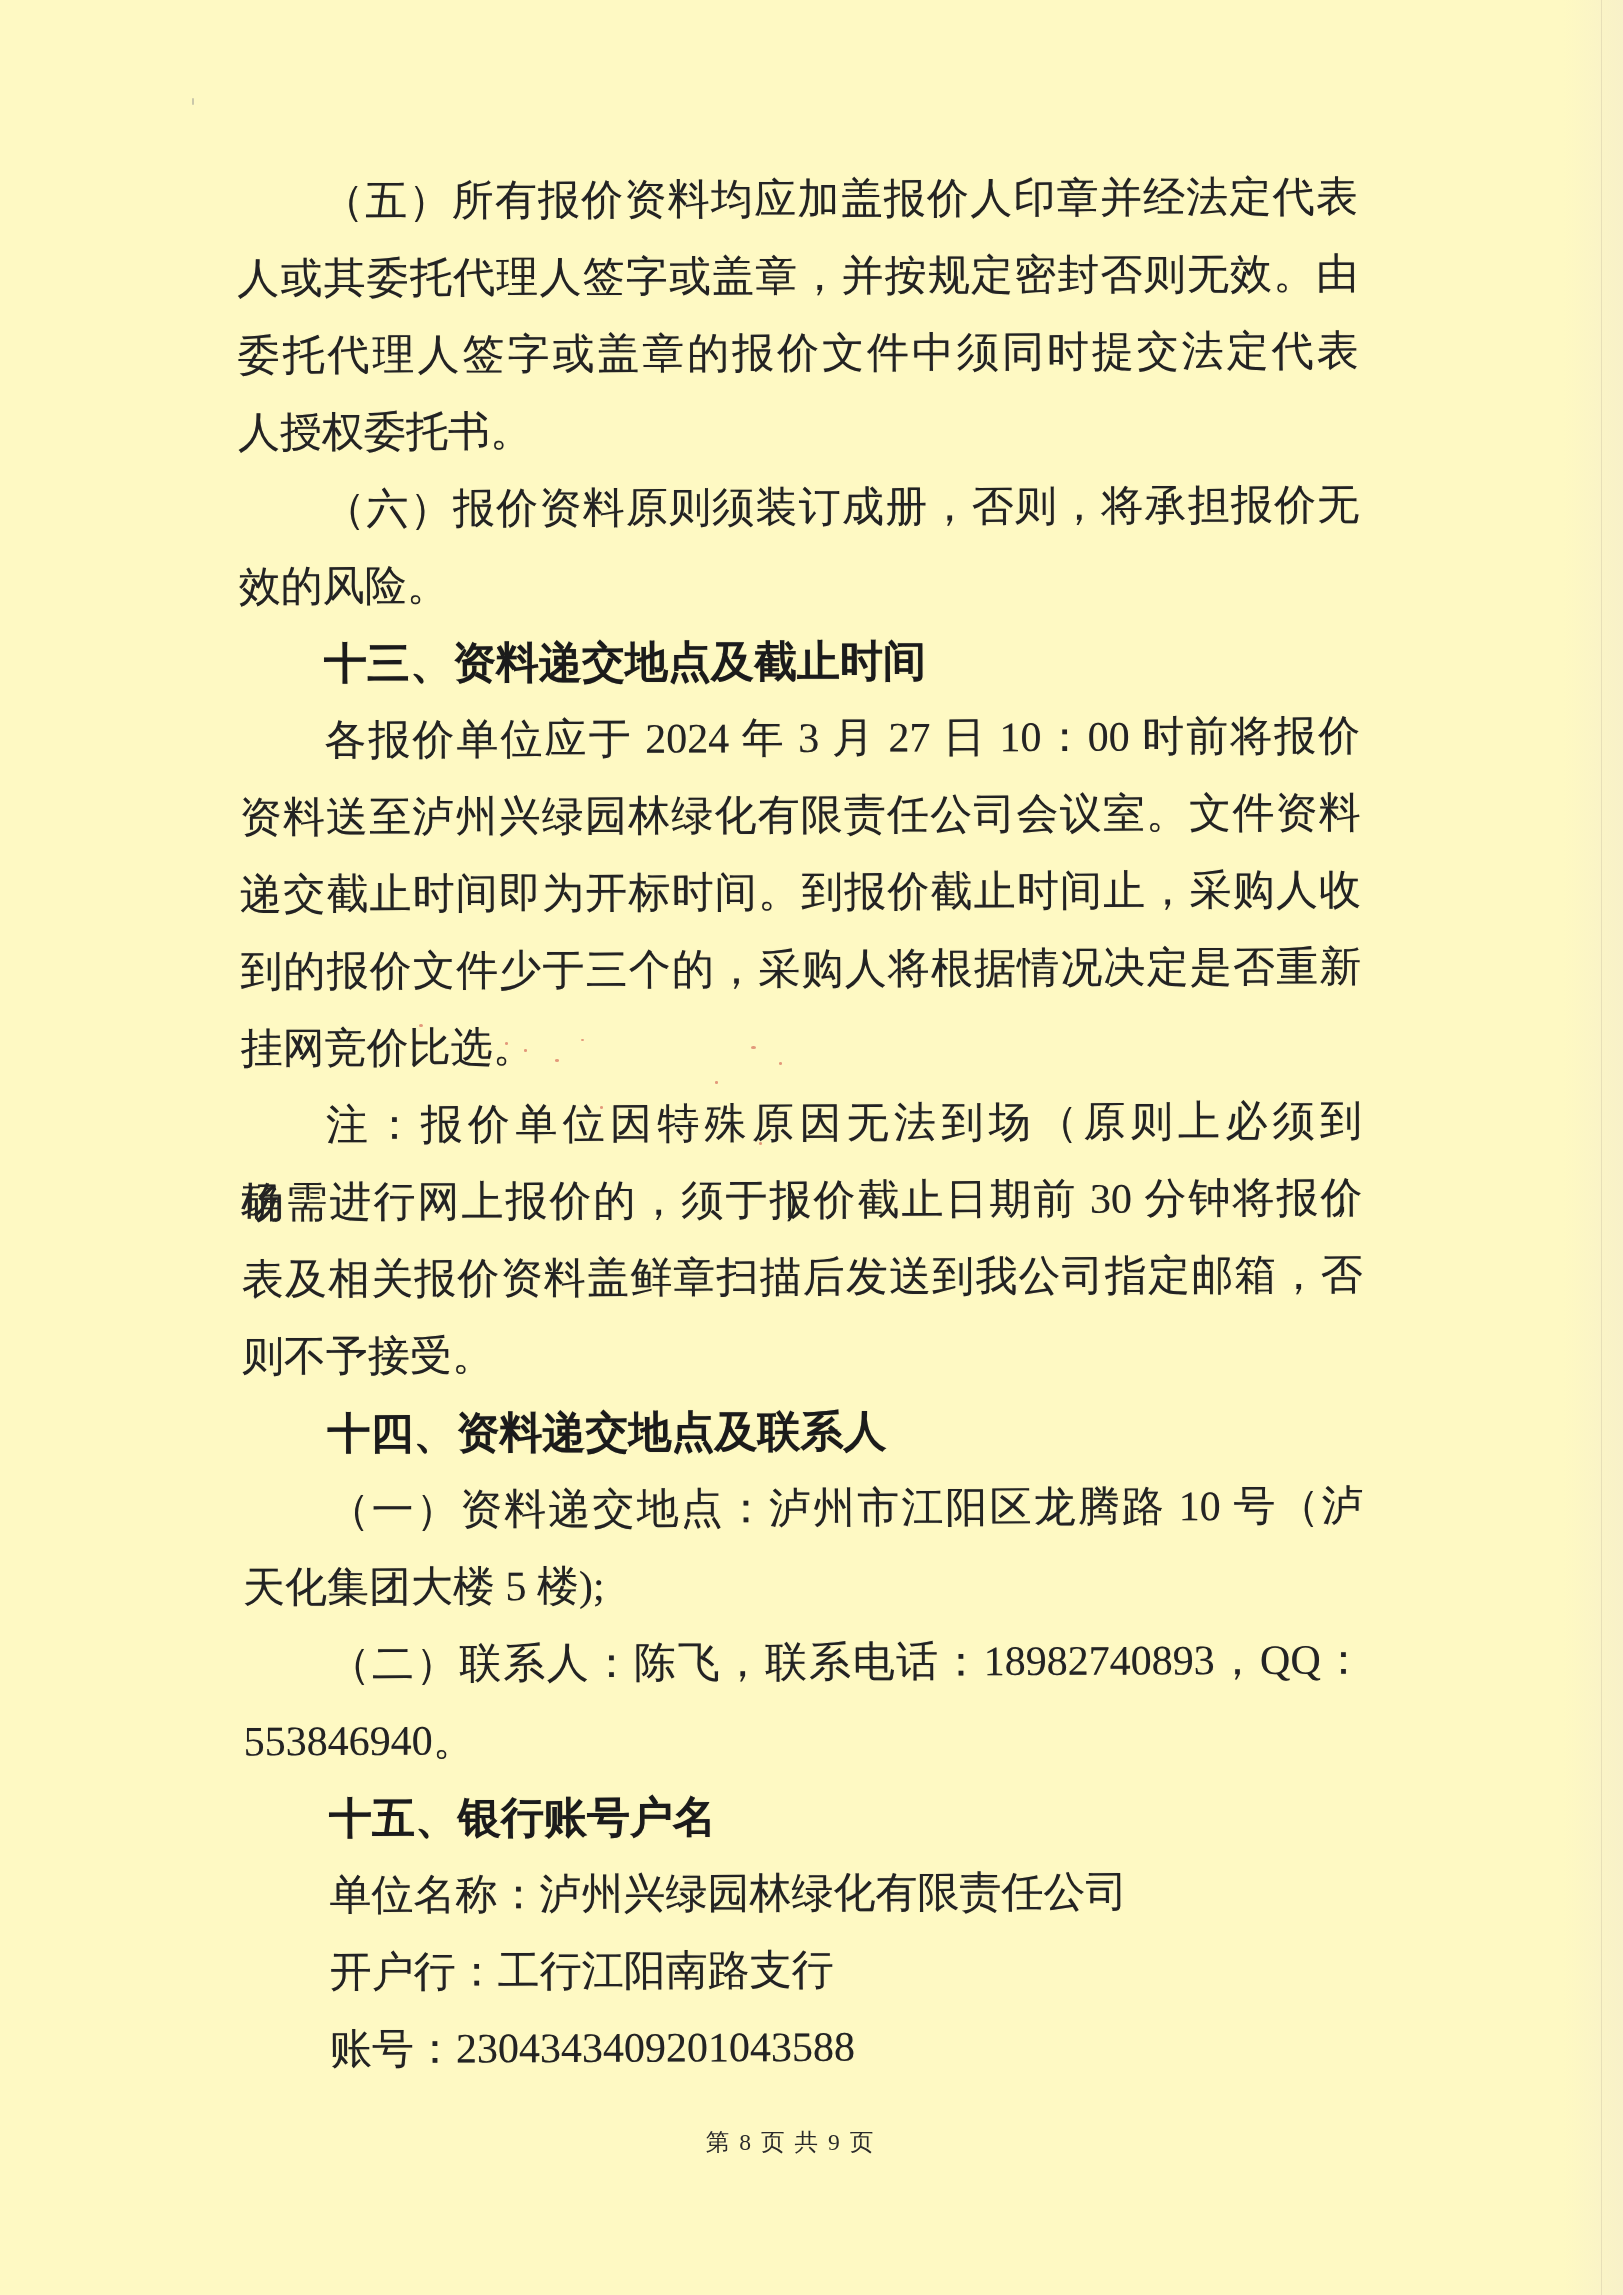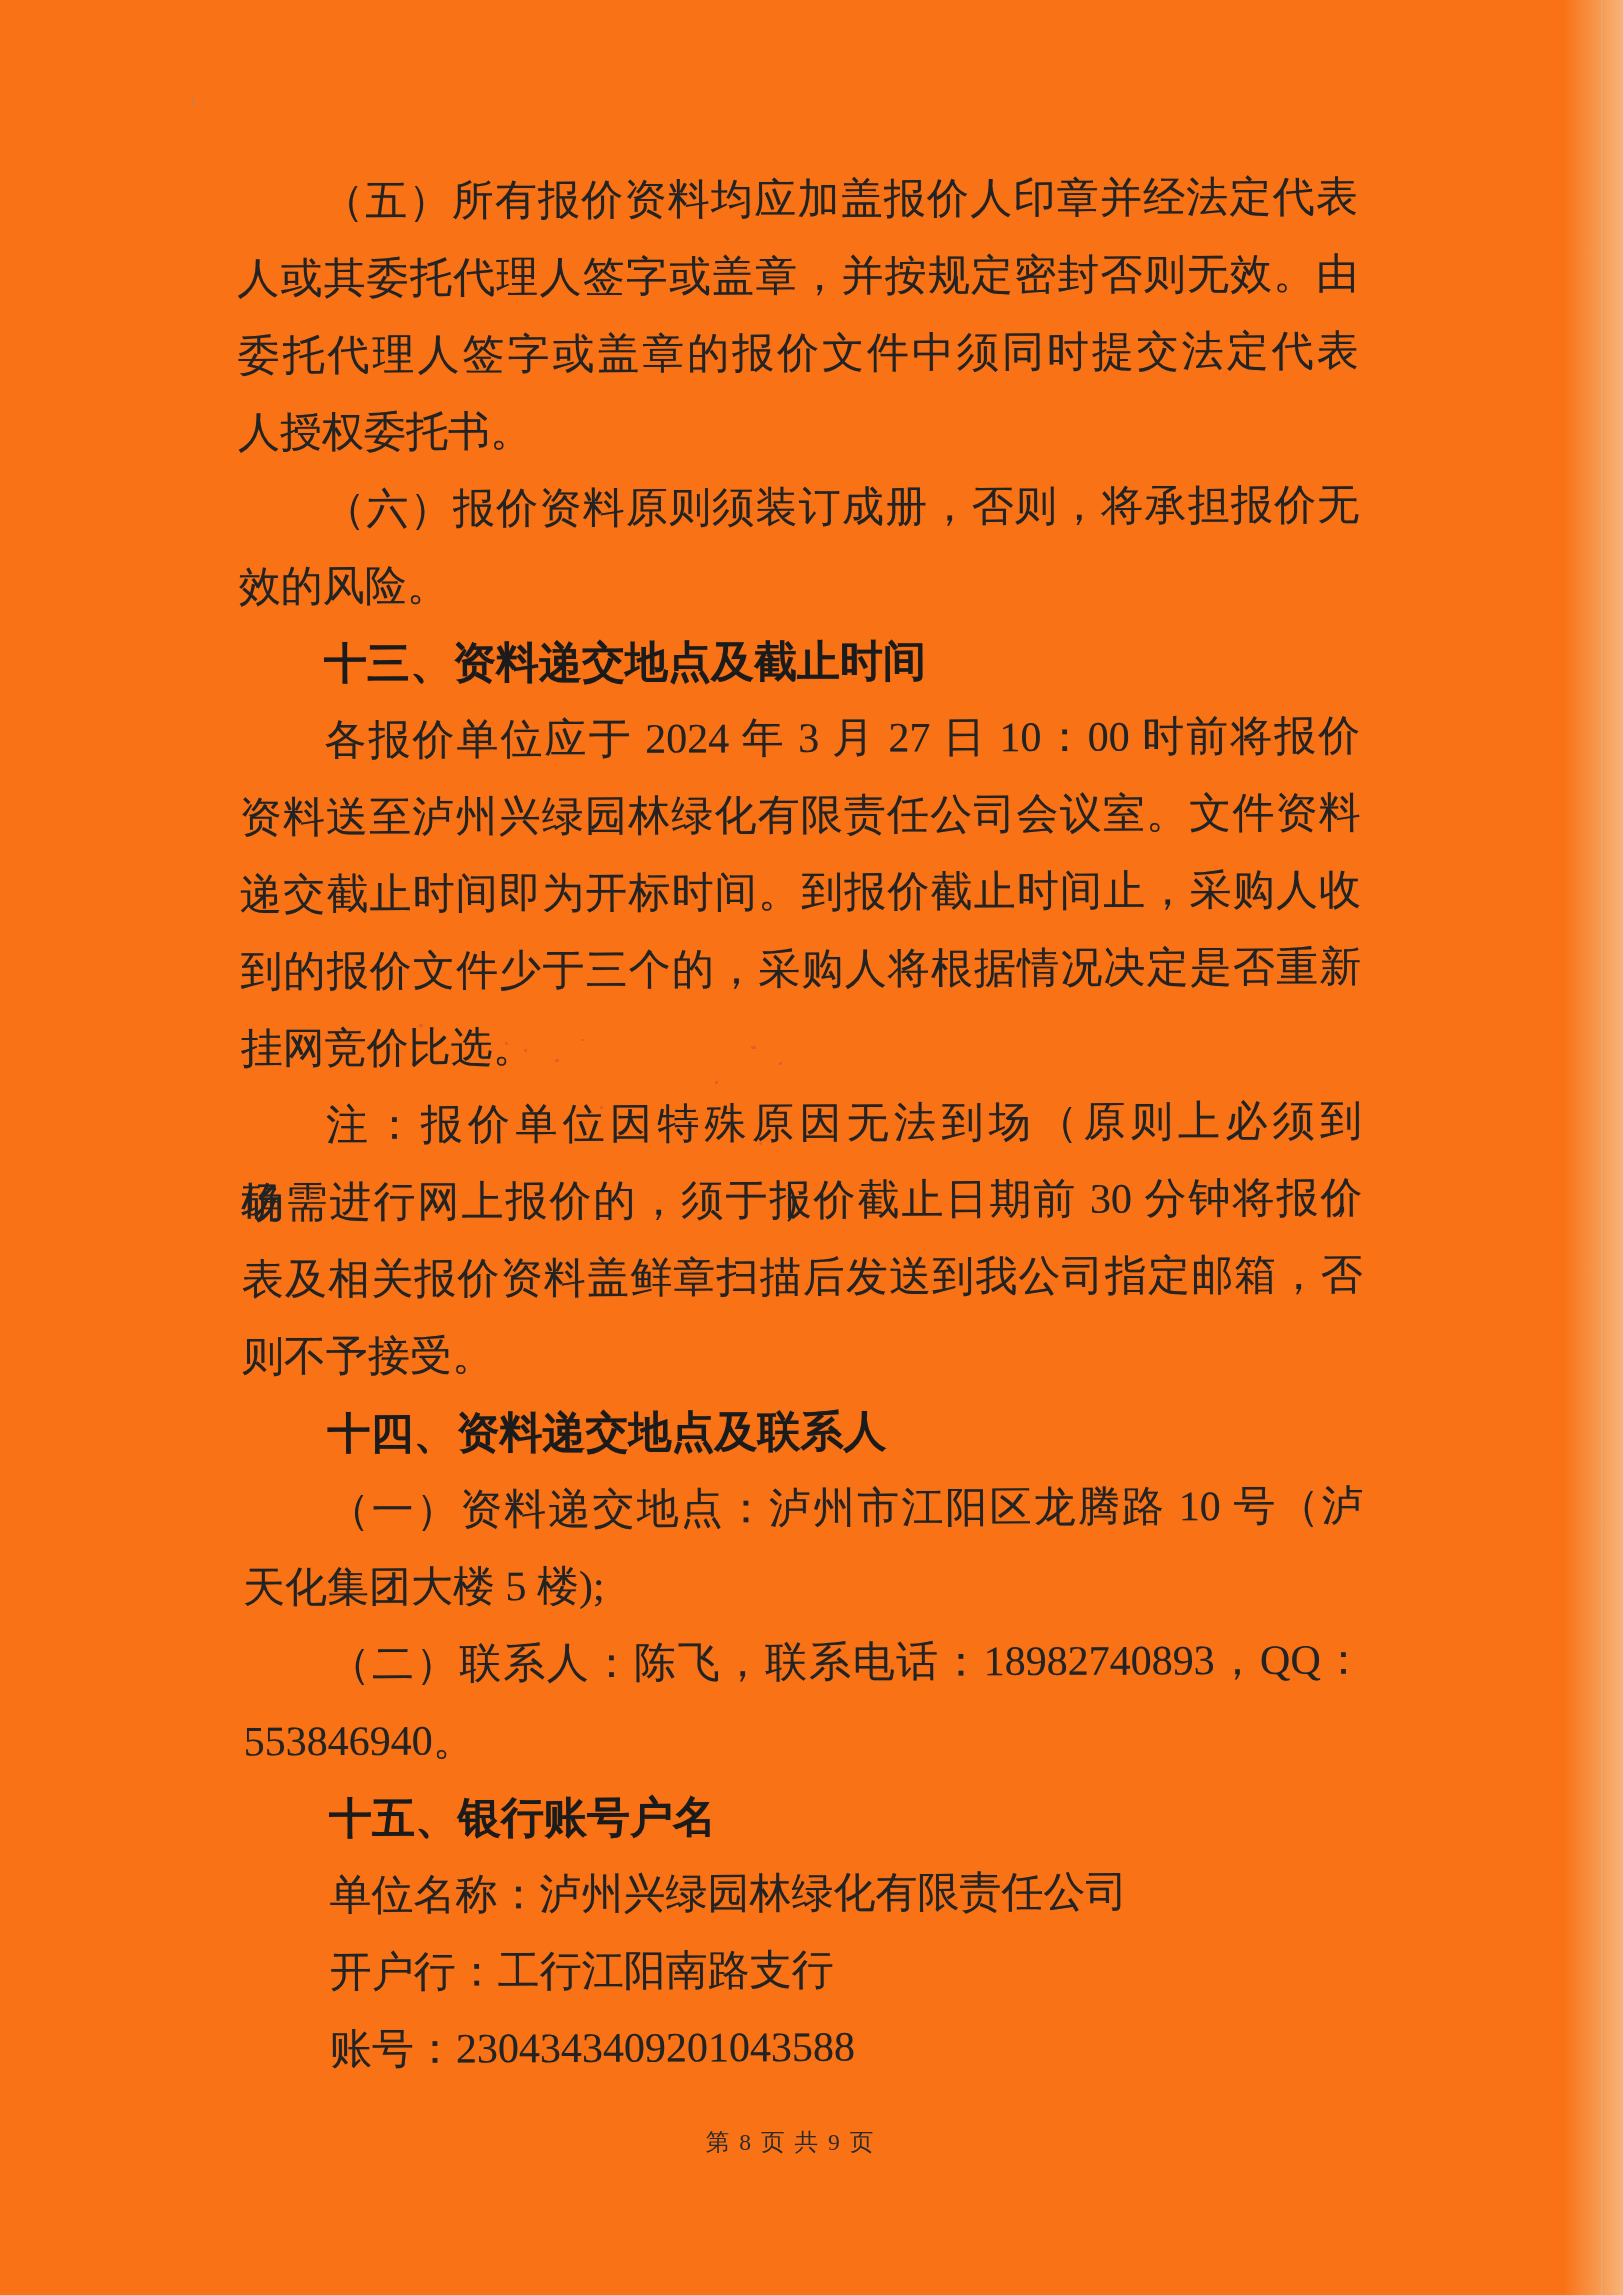--- a/index.html
+++ b/index.html
@@ -10,21 +10,21 @@
     width: 1623px;
     height: 2295px;
     position: relative;
     background: #fefefe;
     overflow: hidden;
     font-family: "Liberation Serif", "DejaVu Serif", serif;
   }
   .page {
     position: absolute;
     inset: 0;
-    background: #f97316;
+    background: #fef9c3;
   }
   
   .edge-band {
     position: absolute;
     top: 0;
     right: 0;
     width: 59px;
     height: 100%;
     background: linear-gradient(to right, rgba(245,238,219,0), rgba(243,234,205,0.55));
     pointer-events: none;

